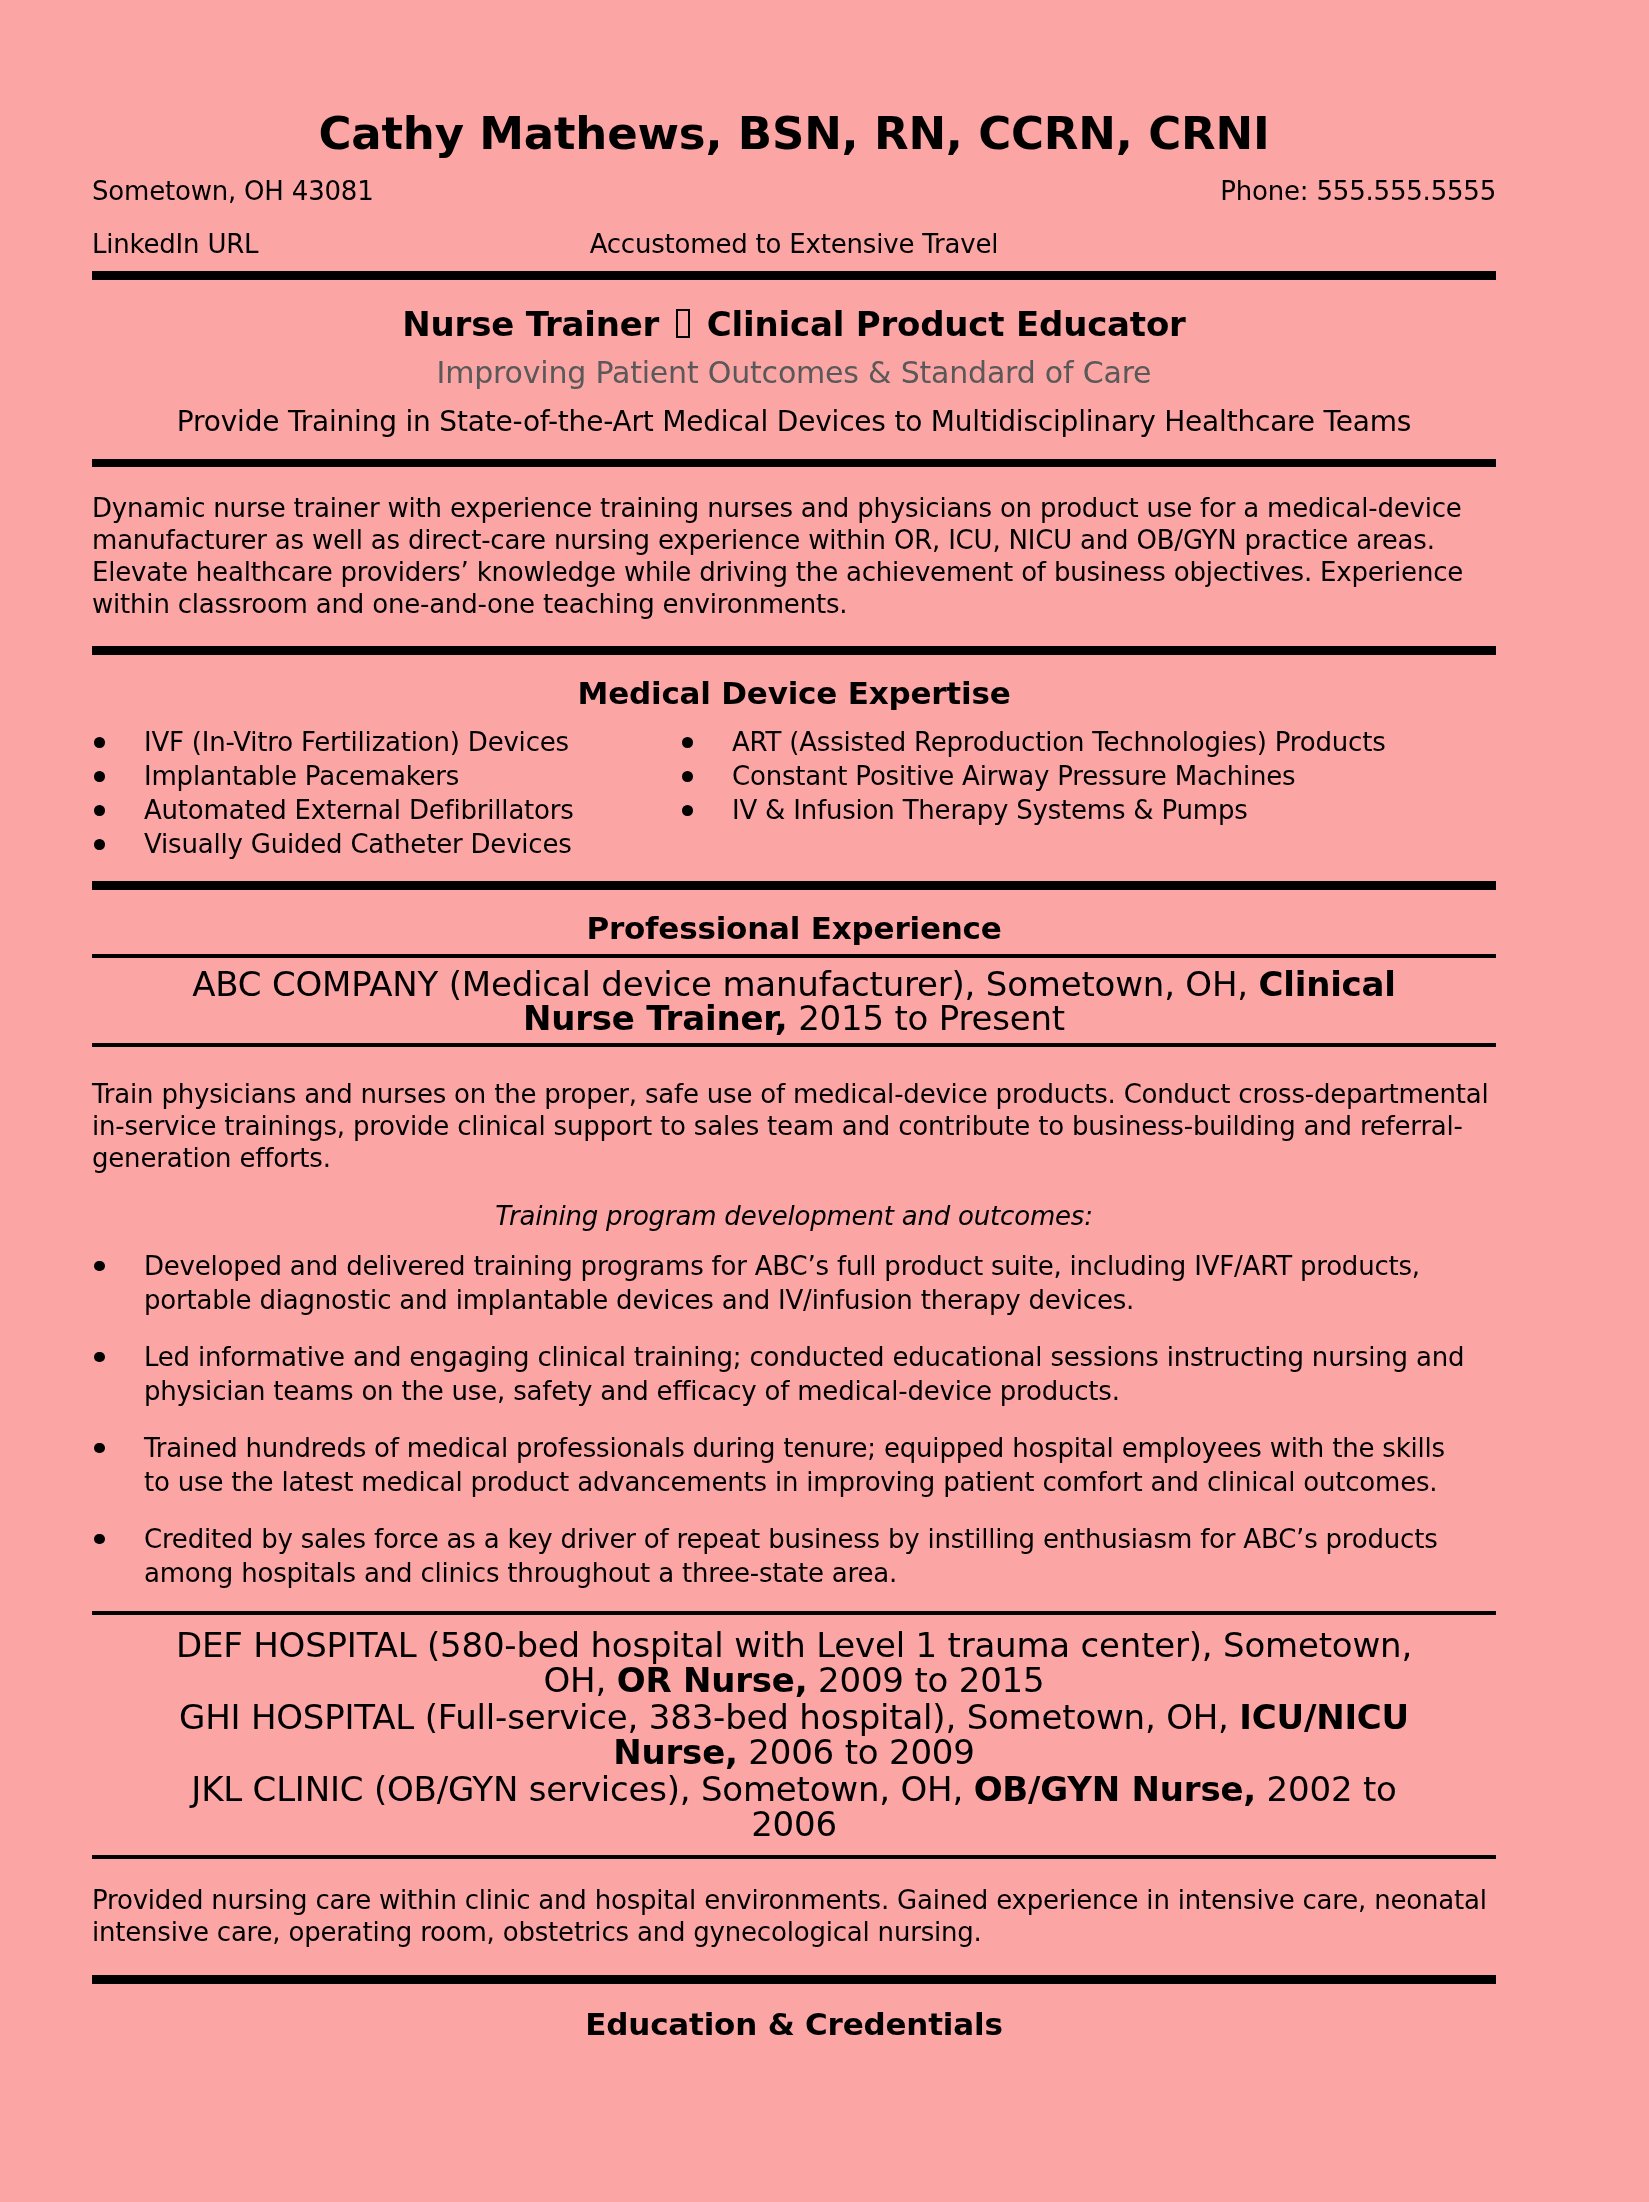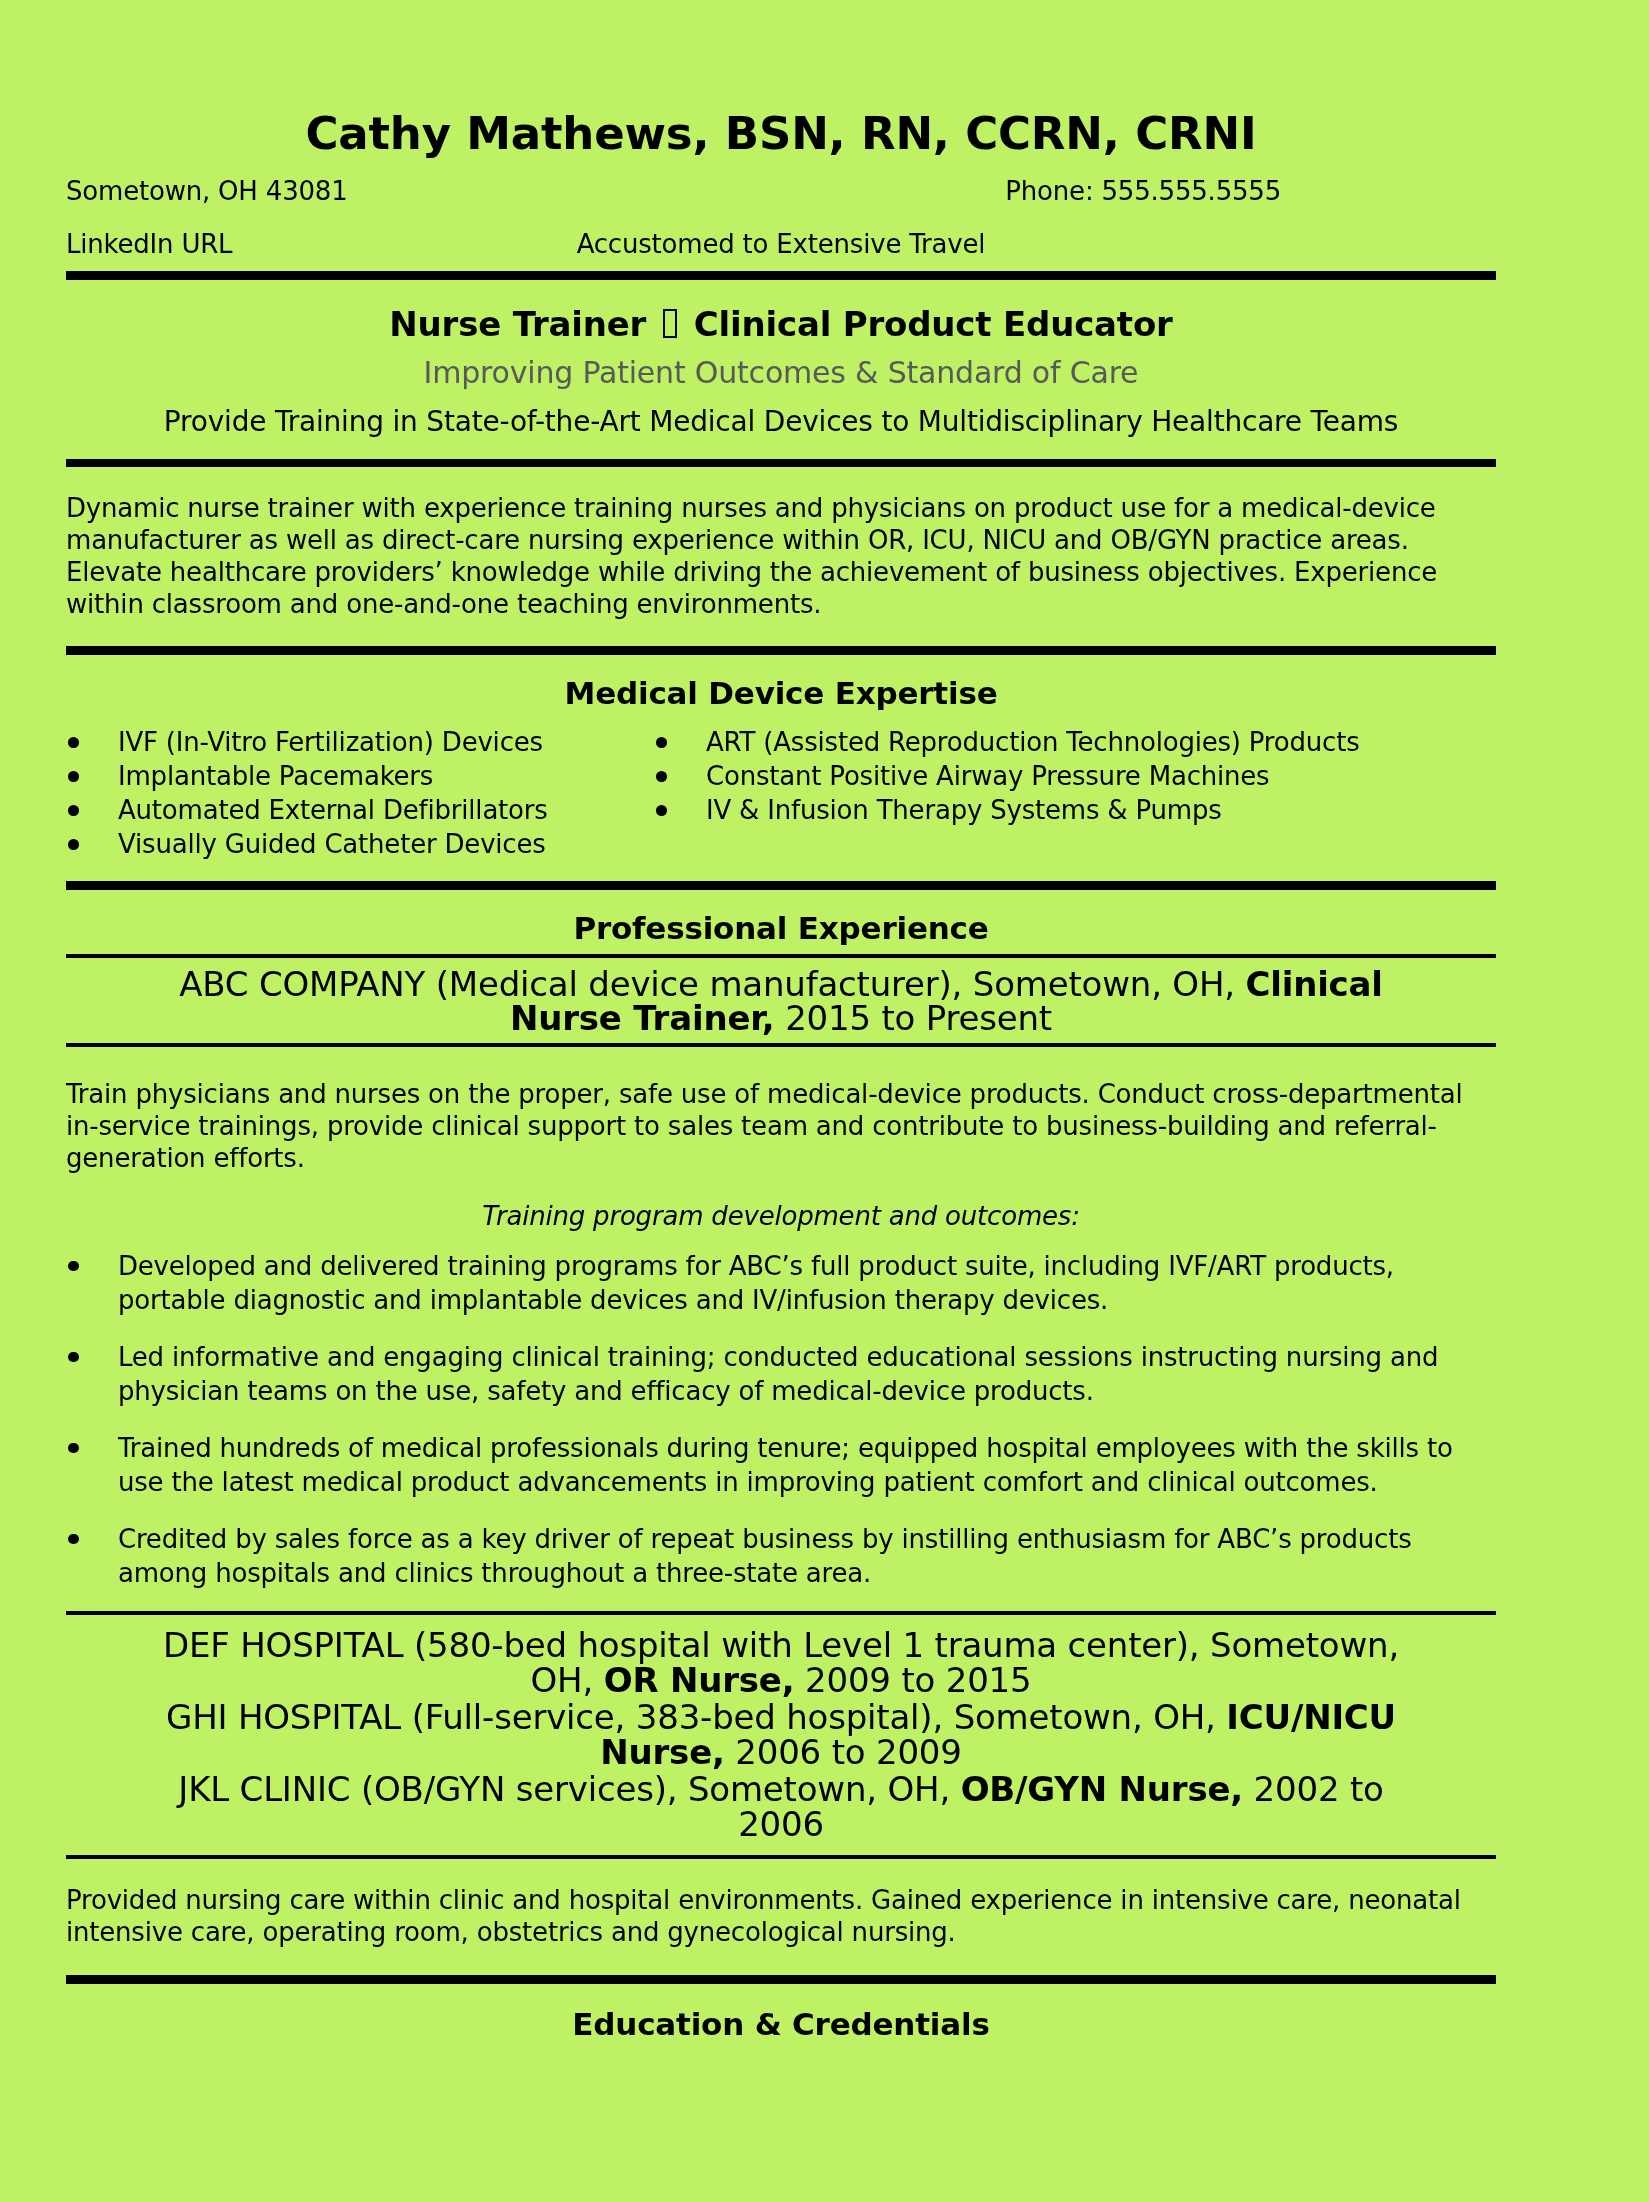--- a/index.html
+++ b/index.html
@@ -1,24 +1,24 @@
 <!DOCTYPE html>
 <html><head>
 <meta charset="utf-8">
 <style>
   html, body { margin: 0; padding: 0; background: #ffffff; }
   .page {
     position: relative;
     width: 1650px;
     height: 2203px;
     box-sizing: border-box;
-    background: #bef264;
+    background: #fca5a5;
     color: #000000;
     font-family: "DejaVu Sans", "Liberation Sans", sans-serif;
-    padding: 109px 154px 0 66px;
+    padding: 109px 154px 0 92px;
     overflow: hidden;
     letter-spacing: -0.2px;
   }
 
   
   .rule-thick {
     border: none; height: 8.7px; background: #000000;
     margin: 0; width: 100%;
   }
   .rule-thin {
@@ -32,21 +32,21 @@
     line-height: 1.12; margin: 0;
   }
   .contact-grid {
     display: grid;
     grid-template-columns: 1fr auto 1fr;
     margin-top: 16px;
     font-size: 26px; line-height: 33px; gap: 20px;
   }
   .contact-left  { text-align: left; }
   .contact-mid   { text-align: center; }
-  .contact-right { }
+  .contact-right { text-align: right; }
   .hdr-rule { margin-top: 9.7px; }
 
   
   .headline {
     margin-top: 25px;
     font-size: 34px; font-weight: bold; text-align: center; line-height: 1.15;
   }
   .tofu {
     display: inline-block;
     width: 10.7px; height: 25px;

